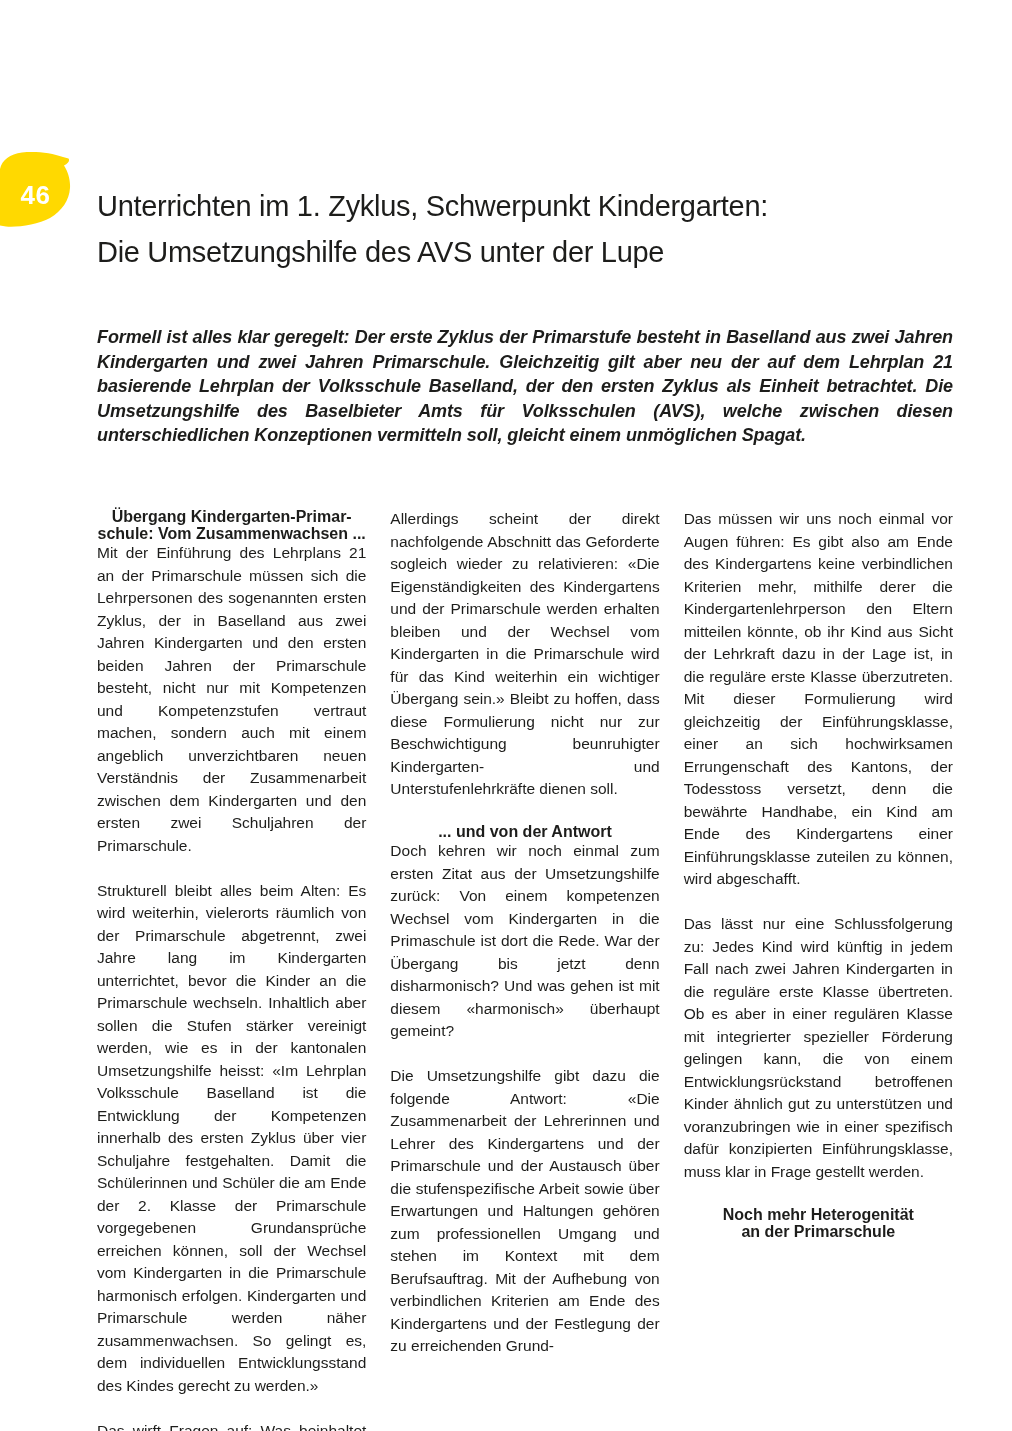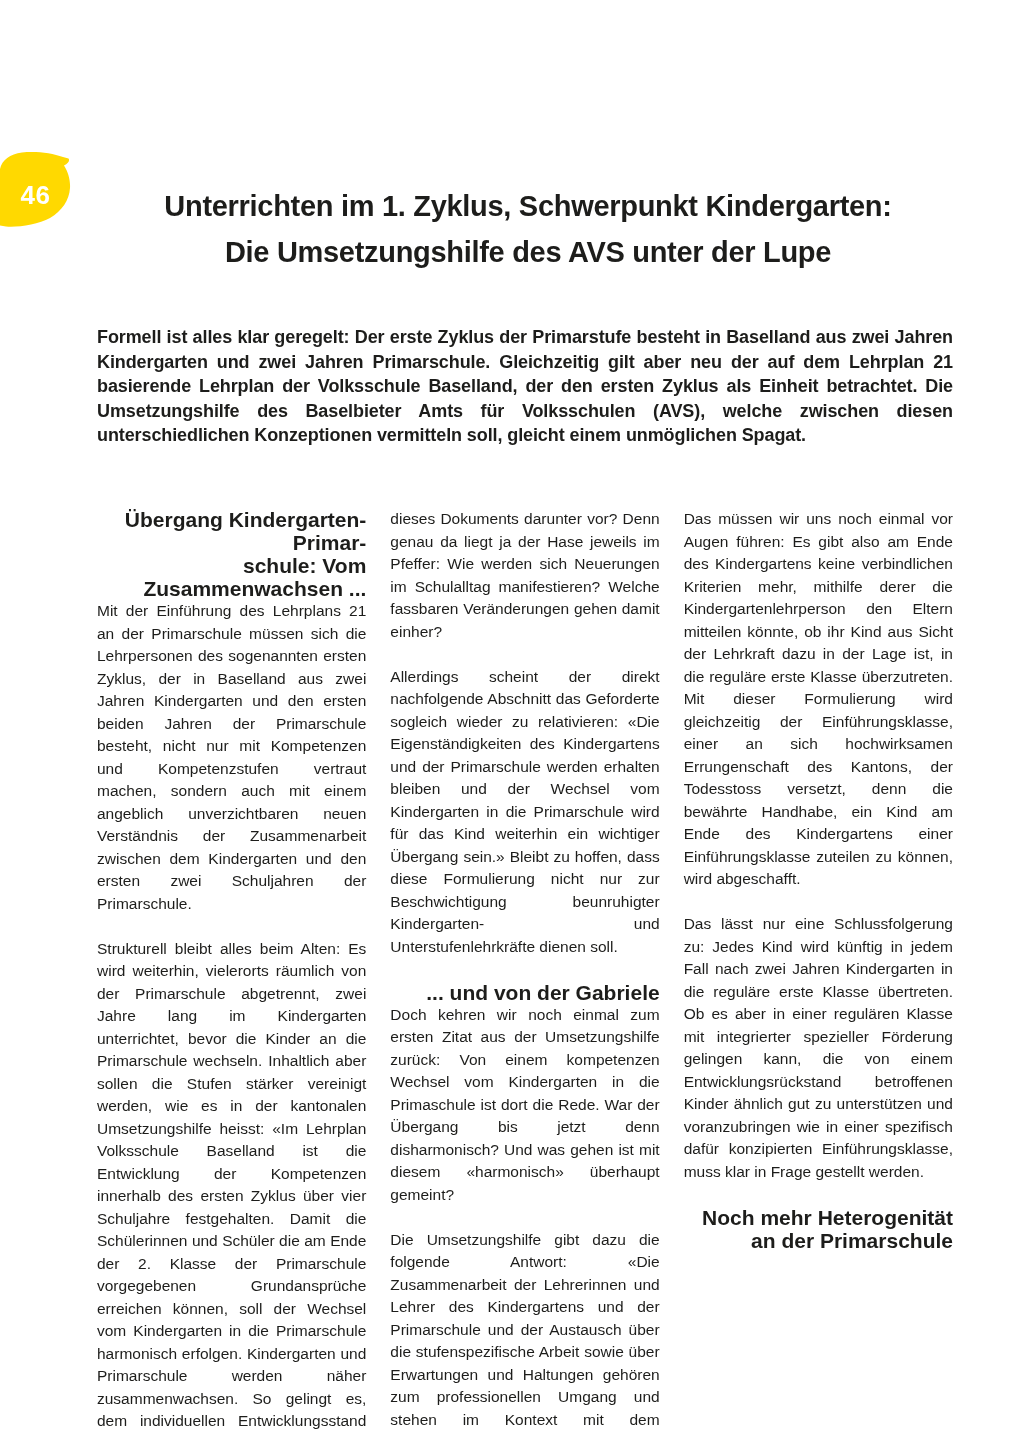--- a/index.html
+++ b/index.html
@@ -12,46 +12,46 @@
     -webkit-font-smoothing:antialiased;
   }
   .badge-svg { position:absolute; left:0; top:139px; width:74px; height:80px; }
   .badge-num {
     position:absolute; left:0; top:167px; width:71px;
     text-align:center; font-size:26px; font-weight:bold; color:#ffffff;
     letter-spacing:0.5px;
   }
   .title {
     position:absolute; left:97px; top:151px; width:862px;
-    font-size:29px; font-weight:bold; line-height:46px;
-    letter-spacing:-0.3px; white-space:pre-line;text-align:center;
+    font-size:29px; font-weight:normal; line-height:46px;
+    letter-spacing:-0.3px; white-space:pre-line;
   }
   .byline {
     position:absolute; left:97px; top:277px; width:500px;
     font-size:16px; line-height:20px;
   }
   .lead {
     position:absolute; left:97px; top:312px; width:856px;
     font-size:18px; font-weight:bold; line-height:24.6px;
-    text-align:justify; letter-spacing:-0.1px;
+    text-align:justify; letter-spacing:-0.1px;font-style:italic;
   }
   .columns {
     position:absolute; left:97px; top:495px; width:856px;
     display:flex; gap:24px;
   }
   .column {
     flex:1; min-width:0;
     font-size:15.5px; line-height:22.5px;
     text-align:justify; hyphens:auto;
   }
   .col-para { margin:0 0 22.5px 0; }
   .column .col-para:last-child { margin-bottom:0; }
   .col-heading {
-    margin:0; font-size:21px; line-height:23px;
-    font-weight:bold; text-align:right; white-space:pre-line;
+    margin:0; font-size:16px; line-height:17px;
+    font-weight:bold; text-align:center; white-space:pre-line;
   }
   .it { }
 </style>
 </head>
 <body>
 
 <div class="page">
 
   <svg class="badge-svg" viewBox="0 0 74 80" aria-hidden="true">
     <path fill="#FFD900" d="M0,17 C2,8 10,2 22,0.5 C36,-1 52,1 63,5 L68.5,6.5
@@ -68,23 +68,22 @@
 
   <div class="columns">
     <div class="column">
         <h3 class="col-heading">Übergang Kindergarten-Primar-
 schule: Vom Zusammenwachsen ...</h3>
         <p class="col-para"><span>Mit der Einführung des Lehrplans 21 an der Primarschule müssen sich die Lehrpersonen des sogenannten ersten Zyklus, der in Baselland aus zwei Jahren Kindergarten und den ersten beiden Jahren der Primarschule besteht, nicht nur mit Kompetenzen und Kompetenzstufen vertraut machen, sondern auch mit einem angeblich unverzichtbaren neuen Verständnis der Zusammenarbeit zwischen dem Kindergarten und den ersten zwei Schuljahren der Primarschule.</span></p>
         <p class="col-para"><span>Strukturell bleibt alles beim Alten: Es wird weiterhin, vielerorts räumlich von der Primarschule abgetrennt, zwei Jahre lang im Kindergarten unterrichtet, bevor die Kinder an die Primarschule wechseln. Inhaltlich aber sollen die Stufen stärker vereinigt werden, wie es in der kantonalen Umsetzungshilfe heisst: «Im Lehrplan Volksschule Baselland ist die Entwicklung der Kompetenzen innerhalb des ersten Zyklus über vier Schuljahre festgehalten. Damit die Schülerinnen und Schüler die am Ende der 2. Klasse der Primarschule vorgegebenen Grundansprüche erreichen können, soll der Wechsel vom Kindergarten in die Primarschule harmonisch erfolgen. Kindergarten und Primarschule werden näher zusammenwachsen. So gelingt es, dem individuellen Entwicklungsstand des Kindes gerecht zu werden.»</span></p>
         <p class="col-para"><span>Das wirft Fragen auf: Was beinhaltet dieses nähere </span></p>
       </div>
     <div class="column">
-        <p class="col-para"><span>dieses Dokuments darunter vor? Denn genau da liegt ja der Hase jeweils im Pfeffer: Wie werden sich Neuerungen im Schulalltag manifestieren? Welche fassbaren Veränderungen gehen damit einher?</span></p>
         <p class="col-para"><span>Allerdings scheint der direkt nachfolgende Abschnitt das Geforderte sogleich wieder zu relativieren: «Die Eigenständigkeiten des Kindergartens und der Primarschule werden erhalten bleiben und der Wechsel vom Kindergarten in die Primarschule wird für das Kind weiterhin ein wichtiger Übergang sein.» Bleibt zu hoffen, dass diese Formulierung nicht nur zur Beschwichtigung beunruhigter Kindergarten- und Unterstufenlehrkräfte dienen soll.</span></p>
-        <h3 class="col-heading">... und von der Gabriele</h3>
+        <h3 class="col-heading">... und von der Antwort</h3>
         <p class="col-para"><span>Doch kehren wir noch einmal zum ersten Zitat aus der Umsetzungshilfe zurück: Von einem </span><span class="it">kompetenzen</span><span> Wechsel vom Kindergarten in die Primaschule ist dort die Rede. War der Übergang bis jetzt denn disharmonisch? Und was gehen ist mit diesem «harmonisch» überhaupt gemeint?</span></p>
         <p class="col-para"><span>Die Umsetzungshilfe gibt dazu die folgende Antwort: «Die Zusammenarbeit der Lehrerinnen und Lehrer des Kindergartens und der Primarschule und der Austausch über die stufenspezifische Arbeit sowie über Erwartungen und Haltungen gehören zum professionellen Umgang und stehen im Kontext mit dem Berufsauftrag. Mit der Aufhebung von verbindlichen Kriterien am Ende des Kindergartens und der Festlegung der zu erreichenden Grund-</span></p>
       </div>
     <div class="column">
         <p class="col-para"><span>Das müssen wir uns noch einmal vor Augen führen: Es gibt also am Ende des Kindergartens </span><span class="it">keine</span><span> verbindlichen Kriterien mehr, mithilfe derer die Kindergartenlehrperson den Eltern mitteilen könnte, ob ihr Kind aus Sicht der Lehrkraft dazu in der Lage ist, in die reguläre erste Klasse überzutreten. Mit dieser Formulierung wird gleichzeitig der Einführungsklasse, einer an sich hochwirksamen Errungenschaft des Kantons, der Todesstoss versetzt, denn die bewährte Handhabe, ein Kind am Ende des Kindergartens einer Einführungsklasse zuteilen zu können, wird abgeschafft.</span></p>
         <p class="col-para"><span>Das lässt nur eine Schlussfolgerung zu: Jedes Kind wird künftig in jedem Fall nach zwei Jahren Kindergarten in die reguläre erste Klasse übertreten. Ob es aber in einer regulären Klasse mit integrierter spezieller Förderung gelingen kann, die von einem Entwicklungsrückstand betroffenen Kinder ähnlich gut zu unterstützen und voranzubringen wie in einer spezifisch dafür konzipierten Einführungsklasse, muss klar in Frage gestellt werden.</span></p>
         <h3 class="col-heading">Noch mehr Heterogenität
 an der Primarschule</h3>
       </div>
   </div>

